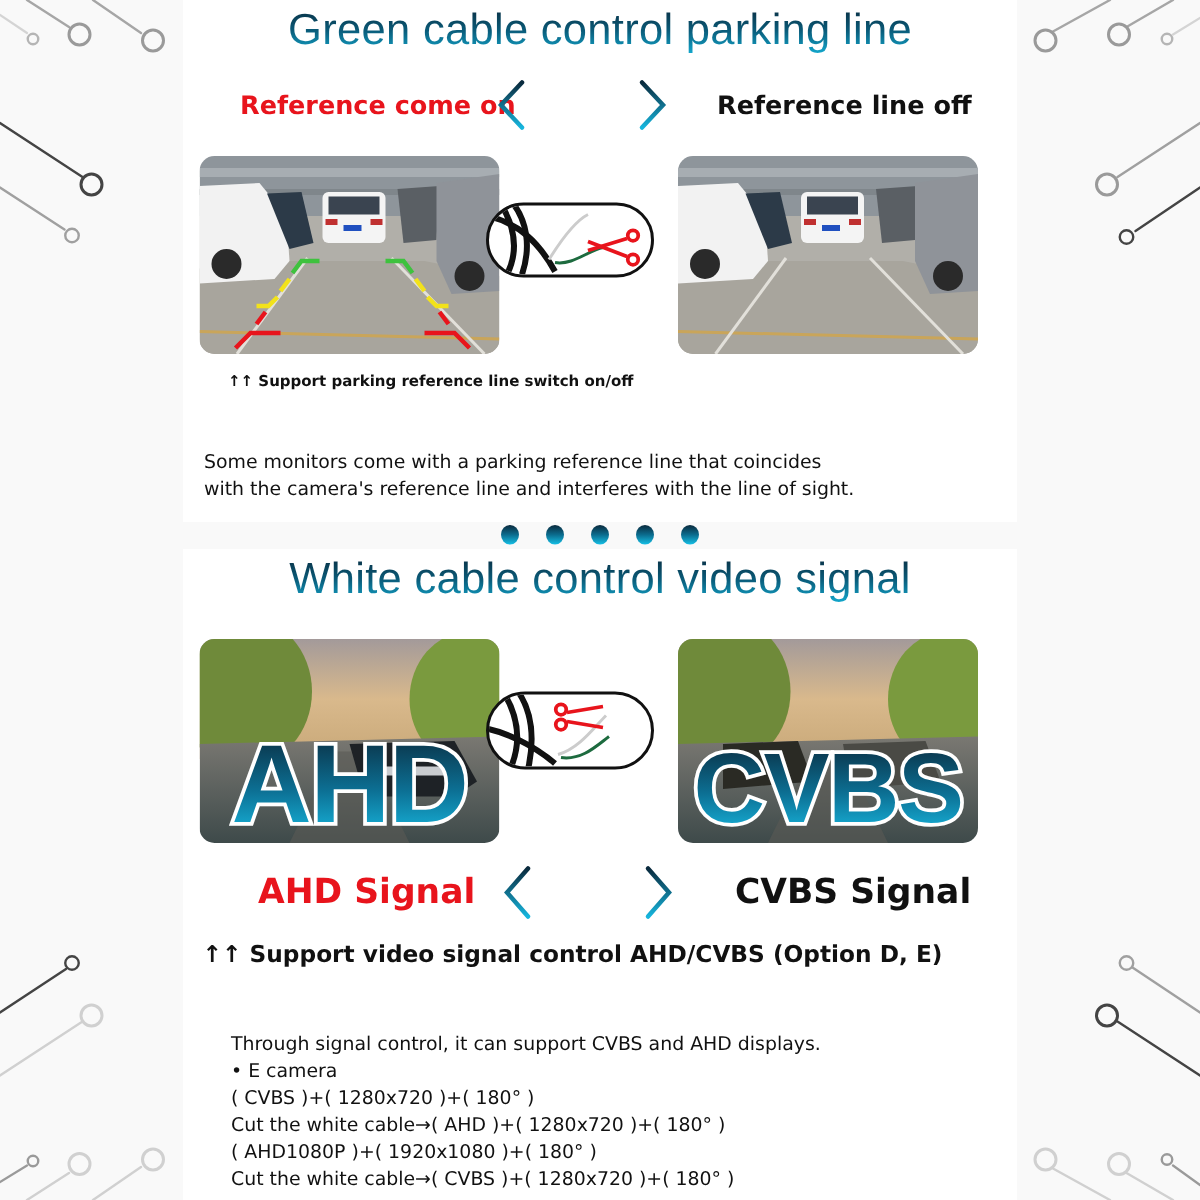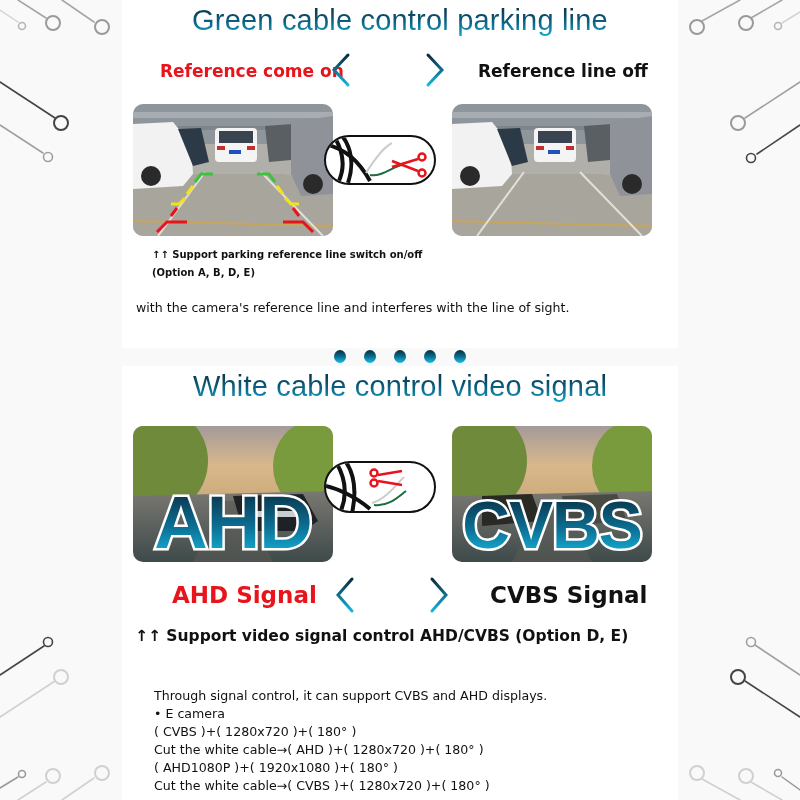--- a/index.html
+++ b/index.html
@@ -196,24 +196,24 @@
       <line x1="66" y1="30" x2="92" y2="22"></line>
       <line x1="66" y1="24" x2="92" y2="34"></line>
       <circle cx="96" cy="20" r="3.5"></circle>
       <circle cx="96" cy="36" r="3.5"></circle>
     </g>
   </svg>
 </div>
 
 <div class="support s1">
   <div>↑↑ Support parking reference line switch on/off</div>
-  <div>(Option A, B, D, E)</div>
 </div>
 
 <div class="desc d1">
+  <div>Some monitors come with a parking reference line that coincides</div>
   <div>with the camera's reference line and interferes with the line of sight.</div>
 </div>
 
 <div class="dots">
   <span class="dot"></span>
   <span class="dot"></span>
   <span class="dot"></span>
   <span class="dot"></span>
   <span class="dot"></span>
 </div>

